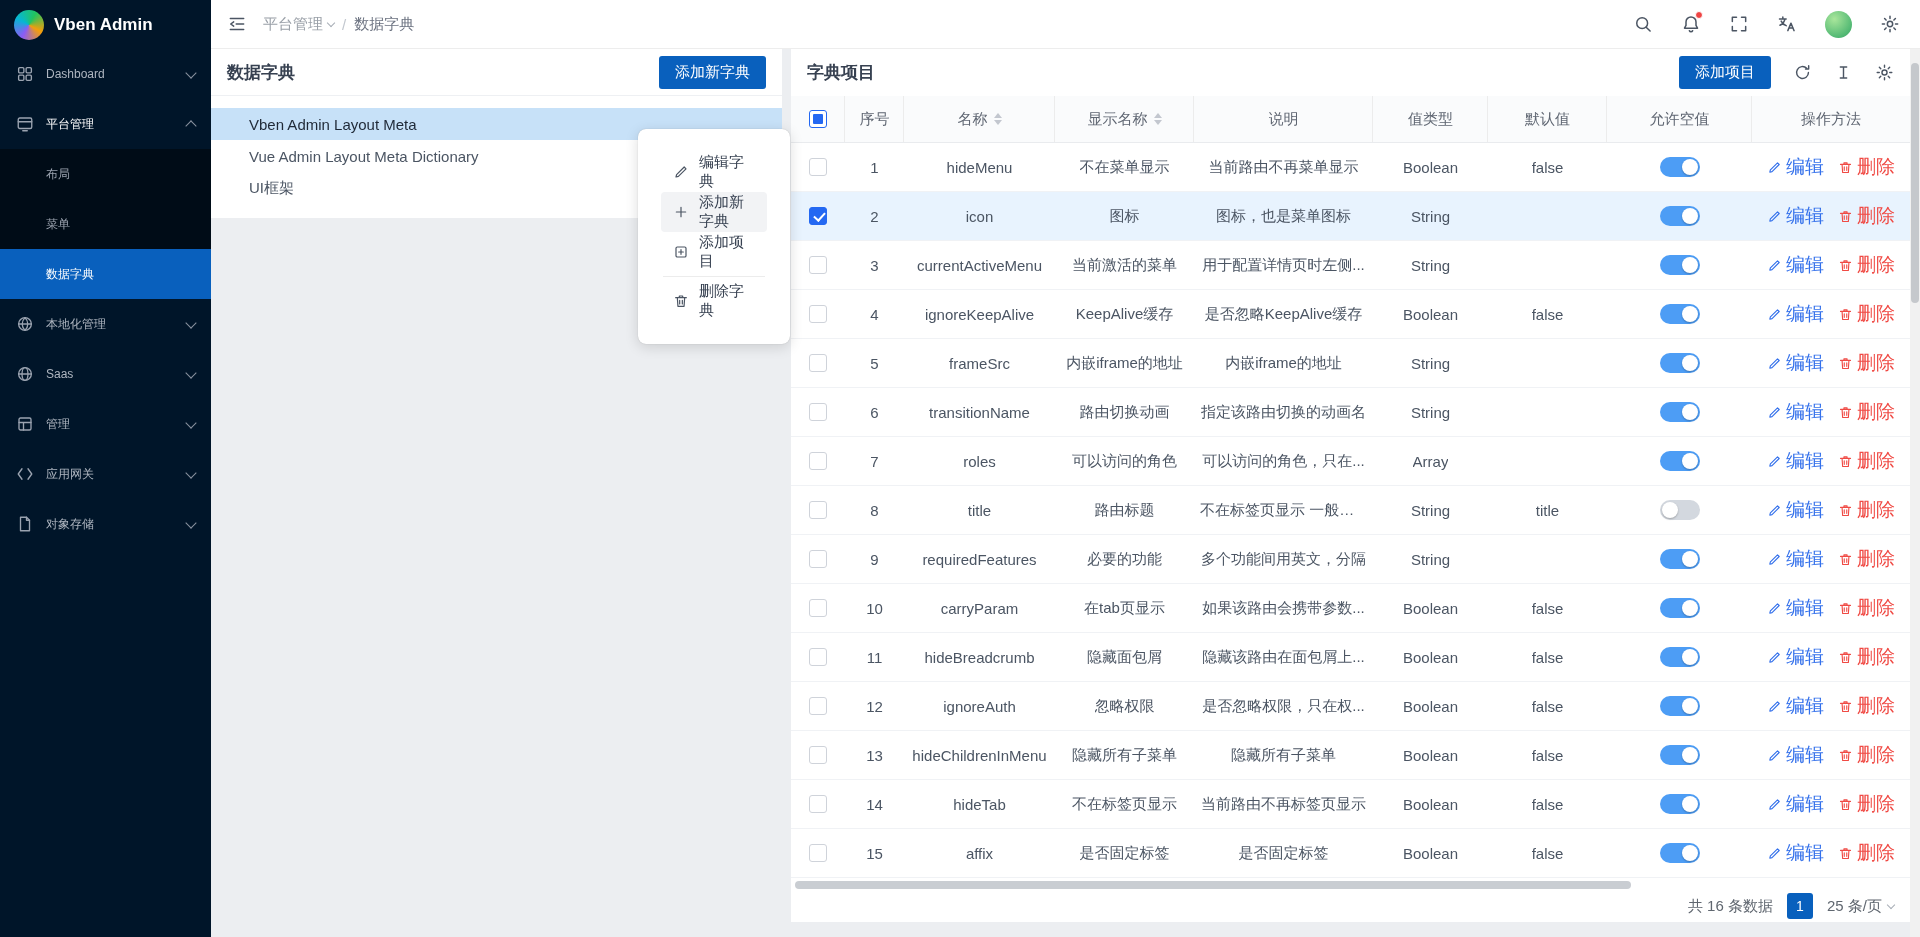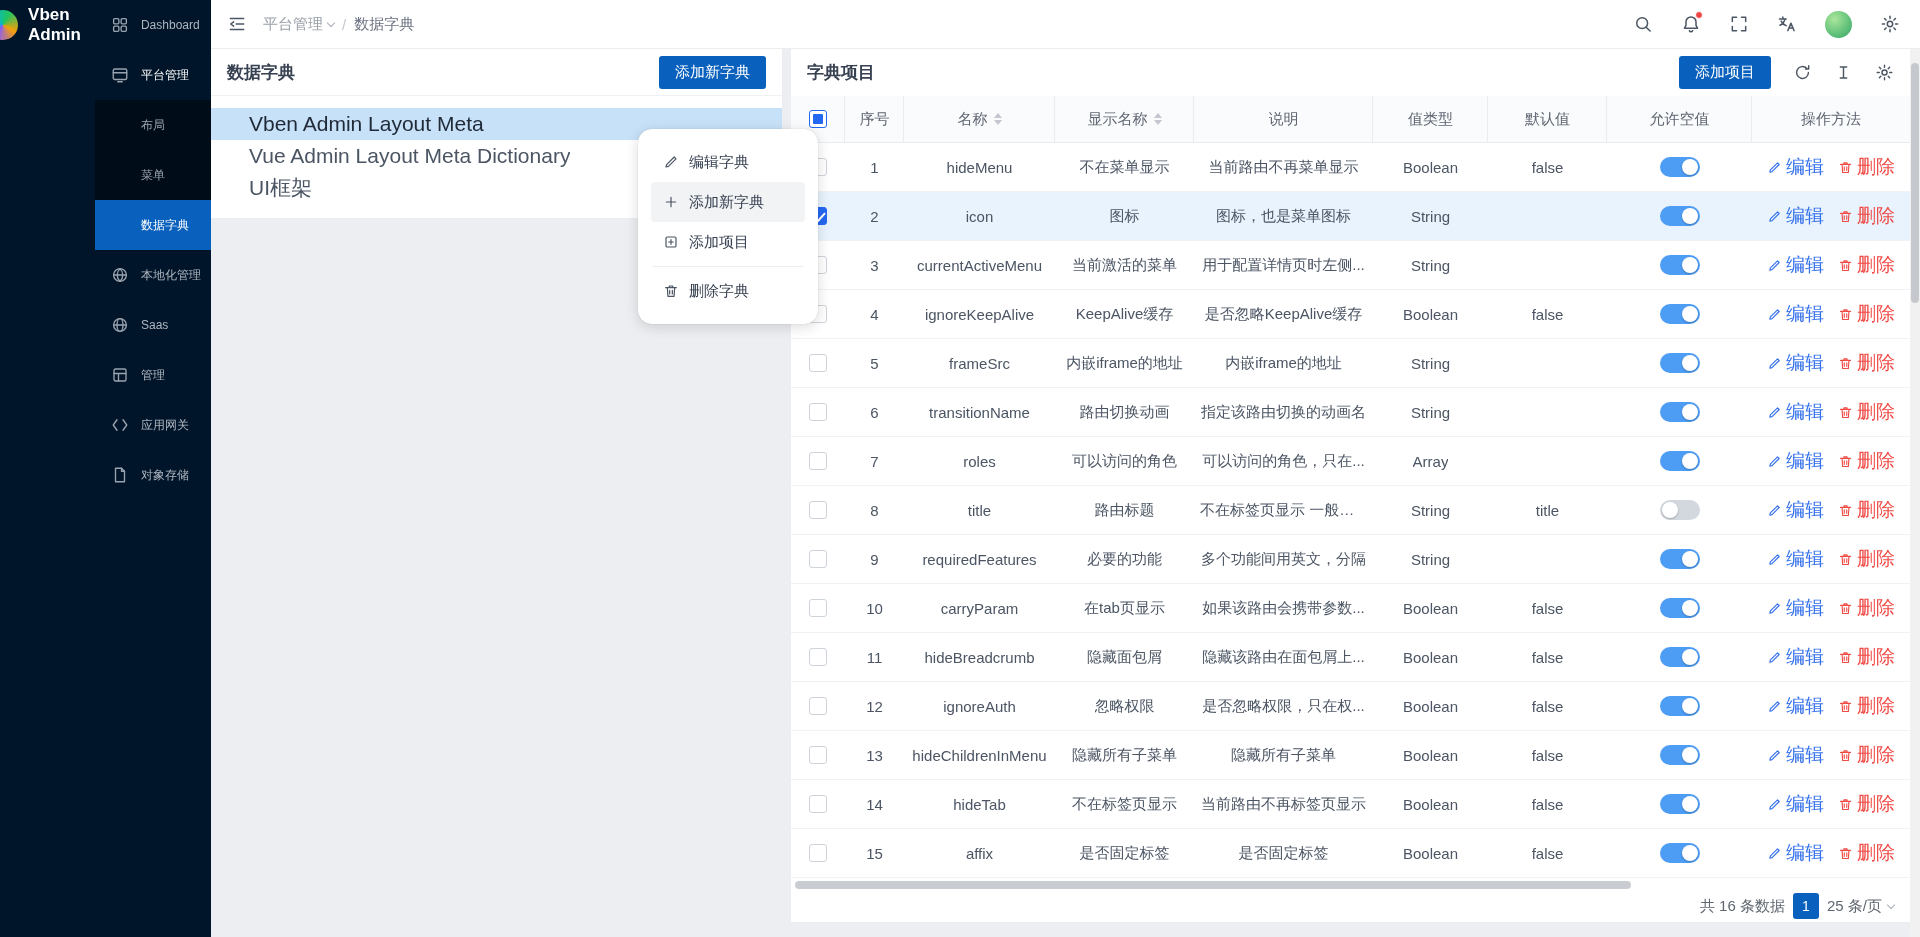--- a/index.html
+++ b/index.html
@@ -11,21 +11,21 @@
     --sidebar:#001529;
     --sidebar-sub:#000c17;
     --border:#eef0f3;
   }
   *{margin:0;padding:0;box-sizing:border-box;}
   html,body{width:1920px;height:937px;}
   body{font-family:"Liberation Sans","DejaVu Sans",sans-serif;background:#eceef1;overflow:hidden;color:#333;}
   .app{display:flex;width:1920px;height:937px;}
 
   
-  .sidebar{width:211px;flex:0 0 211px;background:var(--sidebar);display:flex;flex-direction:row;justify-content:center;}
+  .sidebar{width:211px;flex:0 0 211px;background:var(--sidebar);display:flex;flex-direction:column;}
   .logo{height:49px;display:flex;align-items:center;gap:10px;padding:0 14px;color:#fff;font-size:17px;font-weight:700;cursor:pointer;}
   .logo-mark{width:30px;height:30px;border-radius:50%;background:conic-gradient(from 210deg,#8b5cf6,#06b6d4,#22c55e,#f59e0b,#8b5cf6);flex:0 0 auto;}
   .menu-item{height:50px;display:flex;align-items:center;gap:12px;padding:0 16px;font-size:12px;color:#aeb6c0;cursor:pointer;}
   .menu-item.hl{color:#fff;}
   .menu-item .mi-label{flex:1;overflow:hidden;white-space:nowrap;text-overflow:ellipsis;}
   .mi-icon{width:18px;height:18px;color:#9aa3b0;}
   .submenu{background:var(--sidebar-sub);}
   .submenu .menu-item{padding-left:46px;color:#9aa3af;}
   .submenu .menu-item.active{background:var(--primary);color:#fff;}
   .chev{width:8px;height:8px;border-right:1.5px solid #8a93a0;border-bottom:1.5px solid #8a93a0;display:inline-block;flex:0 0 auto;}
@@ -52,21 +52,21 @@
   .dict-card{left:0;top:0;width:571px;padding-bottom:14px;}
   .items-card{left:580px;top:0;width:1119px;height:873px;display:flex;flex-direction:column;}
   .card-head{height:47px;display:flex;align-items:center;justify-content:space-between;padding:0 16px;flex:0 0 auto;}
   .dict-card .card-head{border-bottom:1px solid var(--border);}
   .card-title{font-size:17px;font-weight:600;color:#374151;}
   .btn-primary{height:33px;padding:0 16px;background:var(--primary);color:#fff;border:none;border-radius:3px;font-size:15px;font-family:inherit;cursor:pointer;white-space:nowrap;}
   .head-right{display:flex;align-items:center;gap:22px;}
   .head-icon{display:inline-flex;width:19px;height:19px;color:#4b5563;cursor:pointer;}
 
   .dict-list{padding-top:12px;}
-  .dict-item{height:32px;display:flex;align-items:center;padding:0 16px 0 38px;font-size:21px;color:#4b5563;cursor:pointer;}
+  .dict-item{height:32px;display:flex;align-items:center;padding:0 16px 0 38px;font-size:15px;color:#4b5563;cursor:pointer;}
   .dict-item.selected{background:#c7e1f8;color:#1f2937;}
   .dict-item .txt{overflow:hidden;white-space:nowrap;text-overflow:ellipsis;}
 
   
   .t-head,.t-row{display:grid;grid-template-columns:54px 59px 151px 139px 179px 115px 119px 145px 158px;}
   .t-head{height:47px;background:#fafbfc;border-bottom:1px solid #e9ebee;color:#5f6672;font-size:15px;flex:0 0 auto;}
   .t-head .t-cell{box-shadow:inset -1px 0 0 #ececec;}
   .t-head .t-cell:last-child{box-shadow:none;}
   .t-cell{display:flex;align-items:center;justify-content:center;overflow:hidden;padding:0 6px;white-space:nowrap;}
   .t-cell .txt{max-width:100%;overflow:hidden;text-overflow:ellipsis;white-space:nowrap;}
@@ -91,25 +91,25 @@
   .ops{gap:0;}
   .op{display:inline-flex;align-items:center;gap:4px;font-size:19px;cursor:pointer;text-decoration:none;}
   .op.edit{color:var(--link);}
   .op.del{color:var(--danger);margin-left:14px;}
   .op .icon{width:15px;height:15px;}
   .icon{display:inline-flex;align-items:center;justify-content:center;flex:0 0 auto;}
 
   
   .h-scroll{height:10px;margin:2px 4px 0 4px;position:relative;flex:0 0 auto;}
   .h-thumb{position:absolute;left:0;top:1px;height:8px;width:836px;background:#c9cdd2;border-radius:4px;cursor:pointer;}
-  .pagination{flex:1;display:flex;align-items:center;justify-content:flex-end;gap:8px;padding:0 16px;font-size:15px;color:#606770;}
+  .pagination{flex:1;display:flex;align-items:center;justify-content:flex-end;gap:14px;padding:0 16px;font-size:15px;color:#606770;}
   .page-box{width:26px;height:26px;background:var(--primary);color:#fff;display:flex;align-items:center;justify-content:center;border-radius:3px;font-size:14px;cursor:pointer;}
   .page-size{display:flex;align-items:center;gap:6px;cursor:pointer;}
 
-  .context-menu{position:absolute;left:427px;top:80px;width:180px;background:#fff;border-radius:14px;box-shadow:0 3px 14px rgba(0,0,0,.14),0 0 1px rgba(0,0,0,.25);padding:13px;z-index:20;}
+  .context-menu{position:absolute;left:427px;top:80px;width:152px;background:#fff;border-radius:8px;box-shadow:0 3px 14px rgba(0,0,0,.14),0 0 1px rgba(0,0,0,.25);padding:23px;z-index:20;}
   .cm-item{height:40px;display:flex;align-items:center;gap:10px;padding:0 12px;font-size:15px;color:#374151;border-radius:4px;cursor:pointer;}
   .cm-item.hover{background:#f2f3f5;}
   .cm-item .icon{width:16px;height:16px;color:#4b5563;}
   .cm-divider{height:1px;background:#ececec;margin:4px 2px;}
 
   .v-scrollbar{position:absolute;right:0;top:0;width:10px;bottom:0;background:#f1f1f1;}
   .v-thumb{position:absolute;left:1px;right:1px;top:14px;height:240px;background:#c5c8cc;border-radius:4px;cursor:pointer;}
 </style>
 </head>
 <body>

